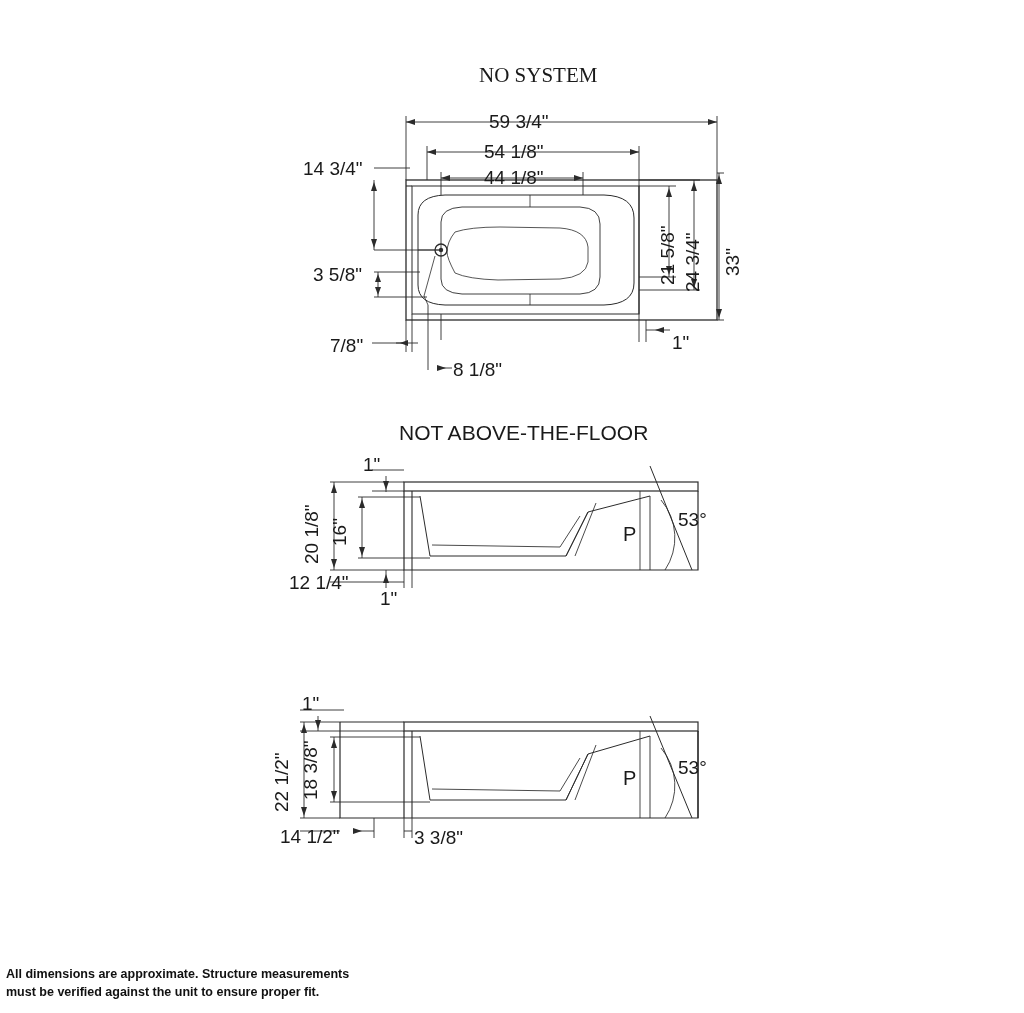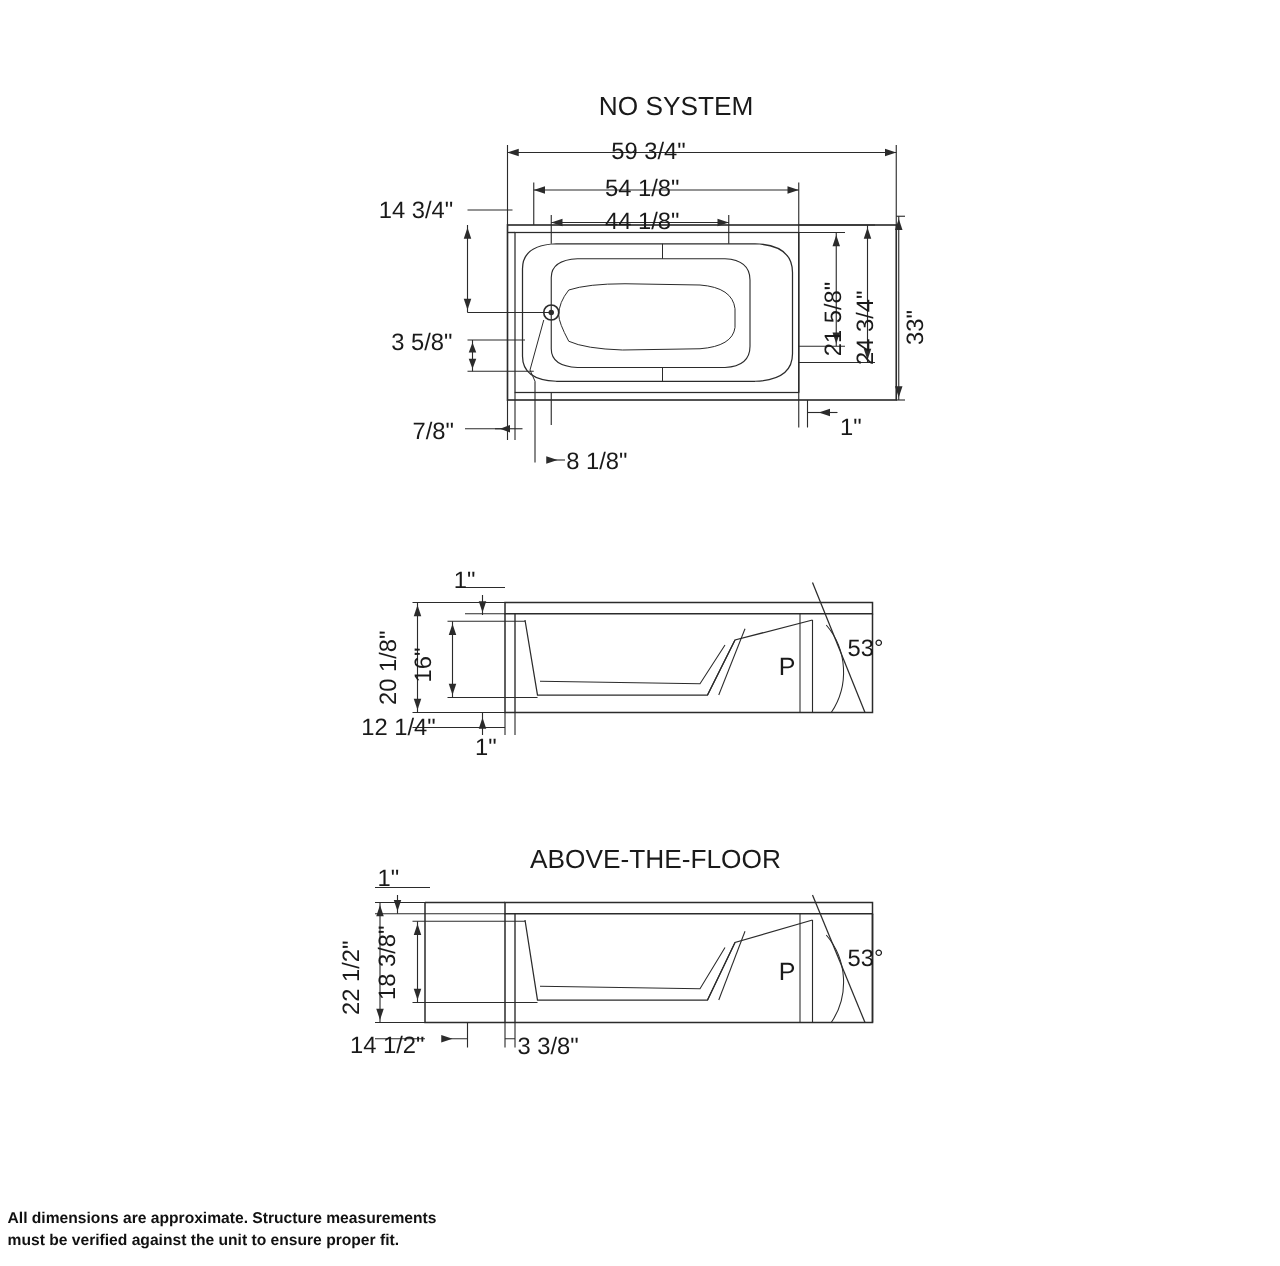--- a/index.html
+++ b/index.html
@@ -262,45 +262,45 @@
         <path d="M 362 831 l -9 -3 l 0 6 z" fill="#2b2b2b" stroke="none"></path>
         <line x1="374" y1="818" x2="374" y2="838"></line>
         <line x1="404" y1="818" x2="404" y2="838"></line>
         <line x1="404" y1="831" x2="412" y2="831"></line>
         <line x1="412" y1="818" x2="412" y2="838"></line>
       </g>
 
     </g>
   </svg>
 
-  <div class="title" style="left:479px; top:75px;">NO SYSTEM</div>
+  <div class="title" style="left:479px; top:65px;font-family:Liberation Serif, serif;">NO SYSTEM</div>
 
   <div class="lbl" style="left:489px; top:112px;">59 3/4"</div>
   <div class="lbl" style="left:484px; top:142px;">54 1/8"</div>
   <div class="lbl" style="left:484px; top:168px;">44 1/8"</div>
   <div class="lbl" style="left:303px; top:159px;">14 3/4"</div>
   <div class="lbl" style="left:313px; top:265px;">3 5/8"</div>
   <div class="lbl" style="left:330px; top:336px;">7/8"</div>
   <div class="lbl" style="left:453px; top:360px;">8 1/8"</div>
   <div class="lbl" style="left:672px; top:333px;">1"</div>
 
   <div class="lbl vert" style="left:658px; top:285px;">21 5/8"</div>
   <div class="lbl vert" style="left:683px; top:292px;">24 3/4"</div>
   <div class="lbl vert" style="left:723px; top:276px;">33"</div>
 
+  <div class="title" style="left:399px; top:422px;">NOT ABOVE-THE-FLOOR</div>
 
   <div class="lbl" style="left:363px; top:455px;">1"</div>
   <div class="lbl vert" style="left:302px; top:564px;">20 1/8"</div>
   <div class="lbl vert" style="left:330px; top:546px;">16"</div>
   <div class="lbl" style="left:380px; top:589px;">1"</div>
   <div class="lbl" style="left:289px; top:573px;">12 1/4"</div>
   <div class="lbl" style="left:678px; top:510px;">53°</div>
   <div class="pmark" style="left:623px; top:523px;">P</div>
 
-  <div class="title" style="left:424px; top:677px;">ABOVE-THE-FLOOR</div>
 
   <div class="lbl" style="left:302px; top:694px;">1"</div>
   <div class="lbl vert" style="left:272px; top:812px;">22 1/2"</div>
   <div class="lbl vert" style="left:301px; top:800px;">18 3/8"</div>
   <div class="lbl" style="left:280px; top:827px;">14 1/2"</div>
   <div class="lbl" style="left:414px; top:828px;">3 3/8"</div>
   <div class="lbl" style="left:678px; top:758px;">53°</div>
   <div class="pmark" style="left:623px; top:767px;">P</div>
 
   <div class="footnote" style="left:6px; top:950px; width:420px;margin-top:15px;">All dimensions are approximate. Structure measurements

